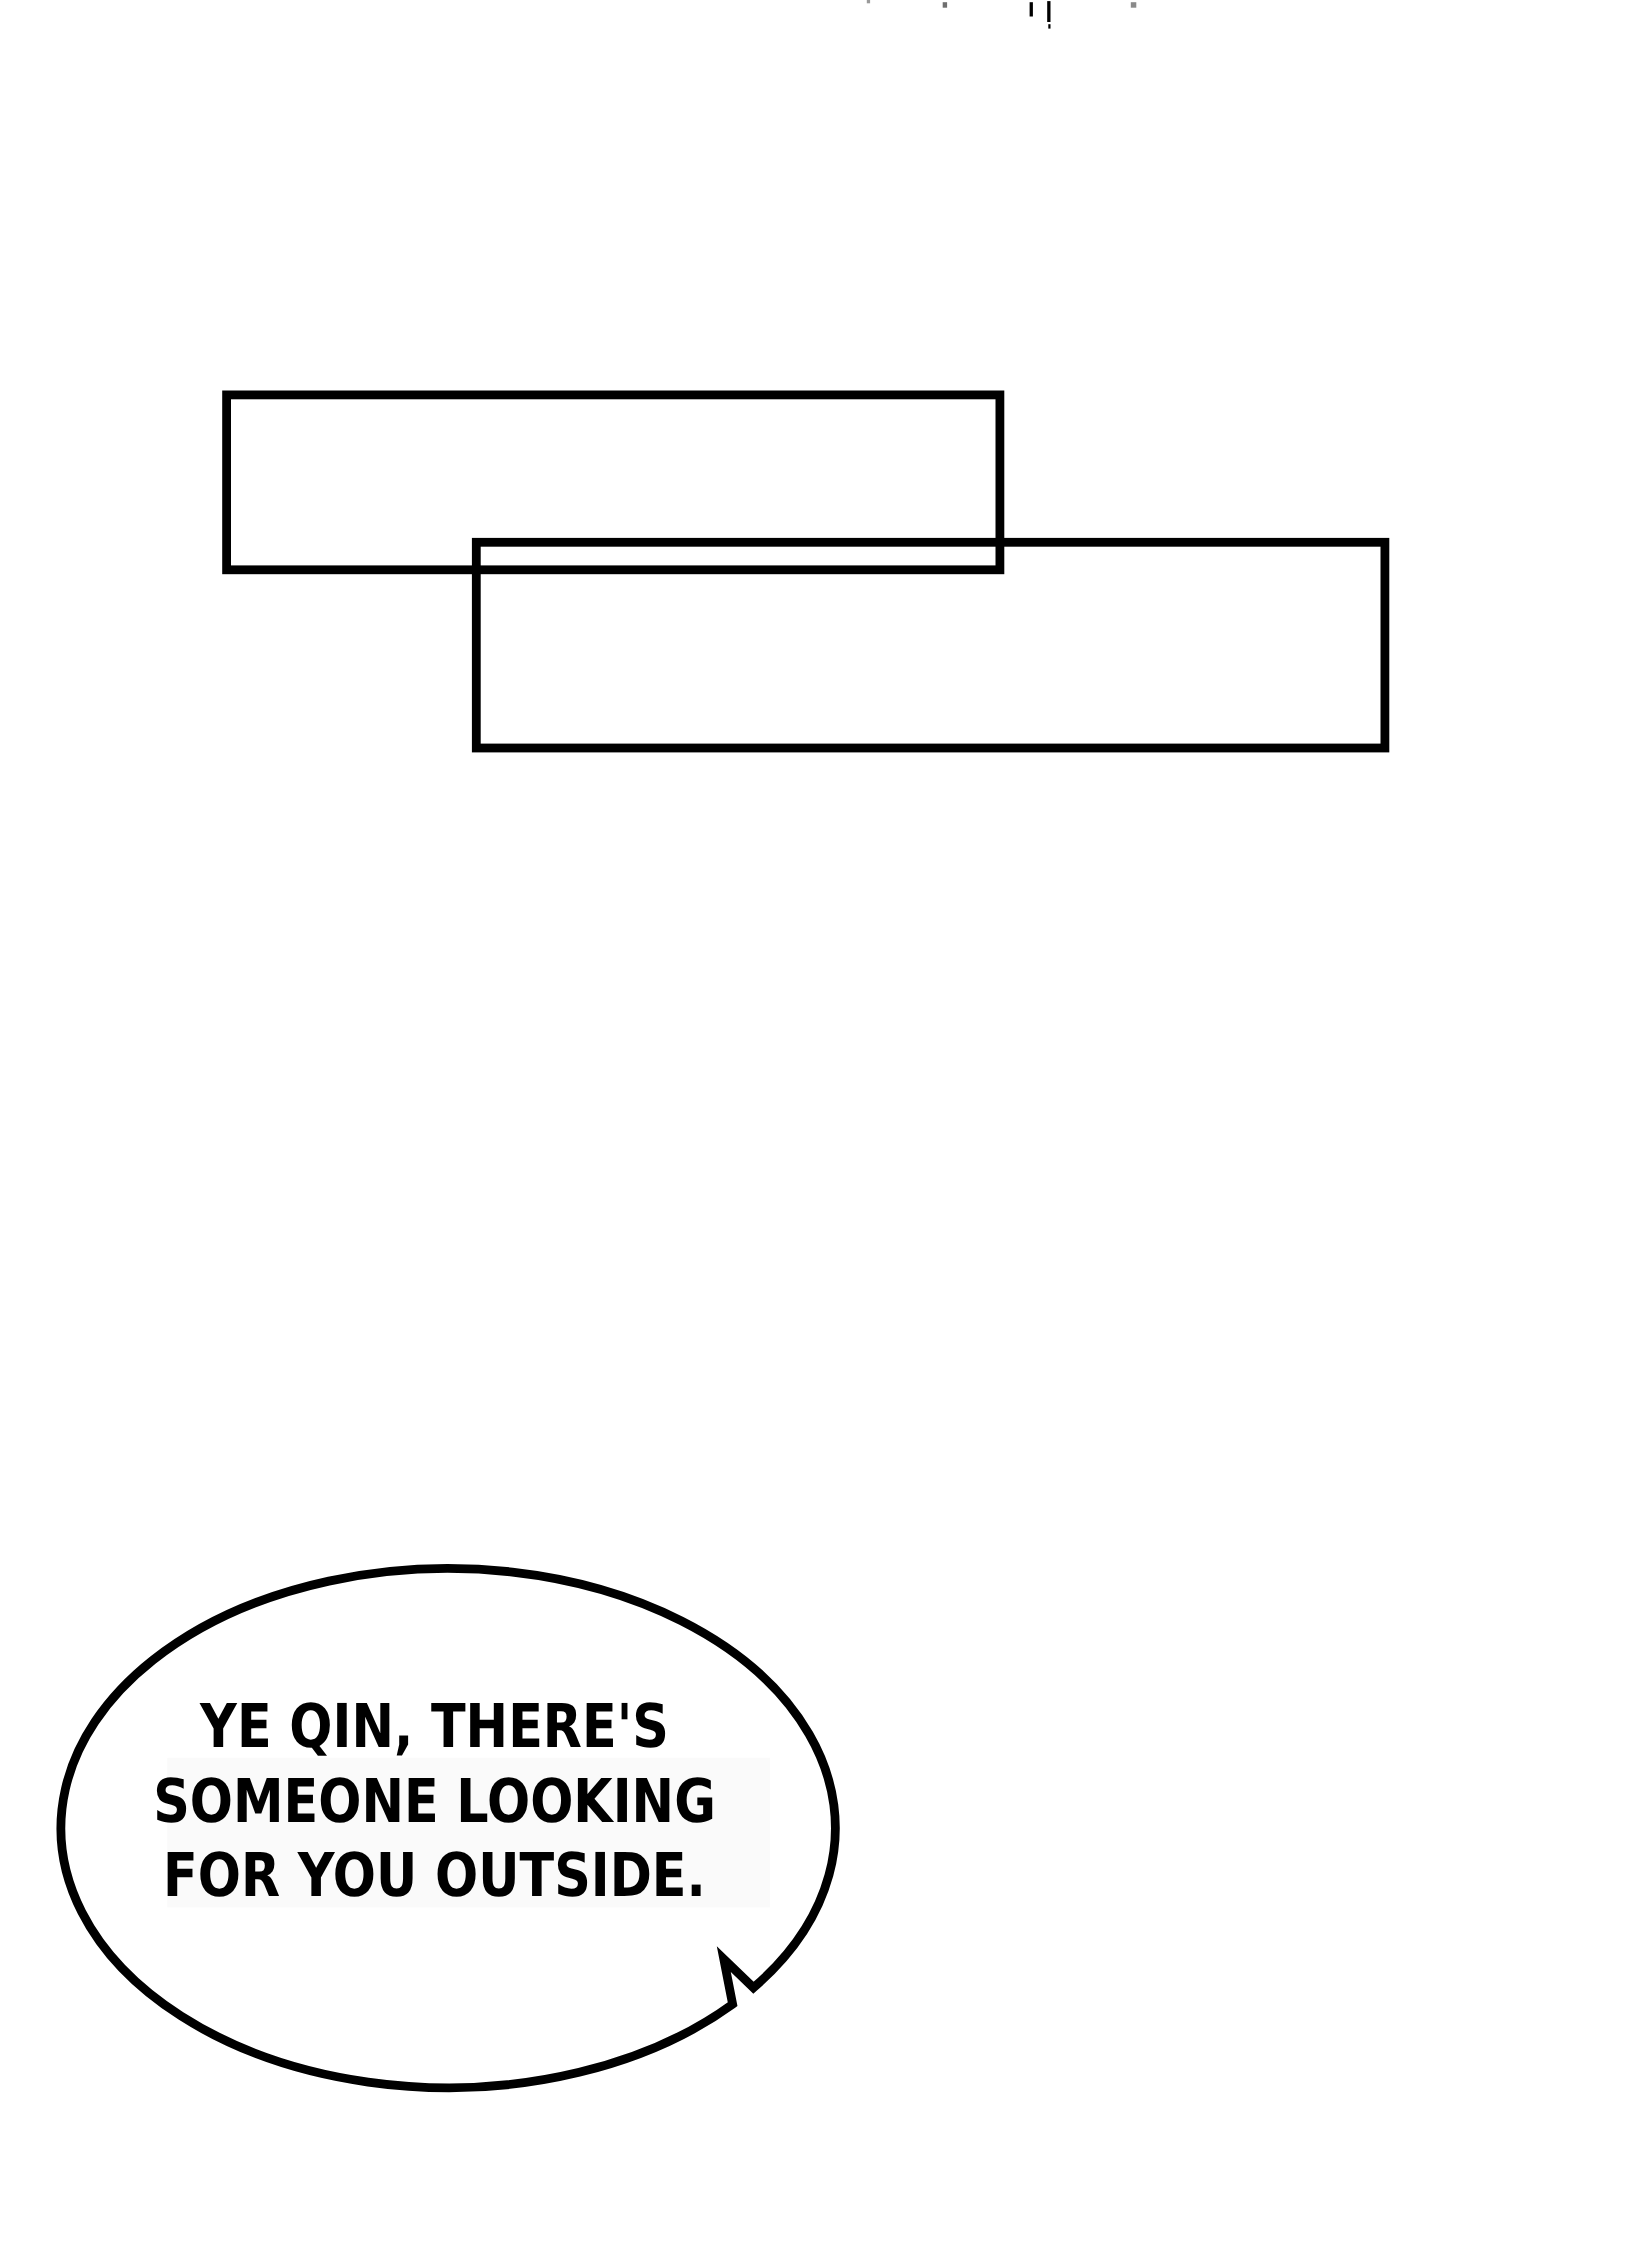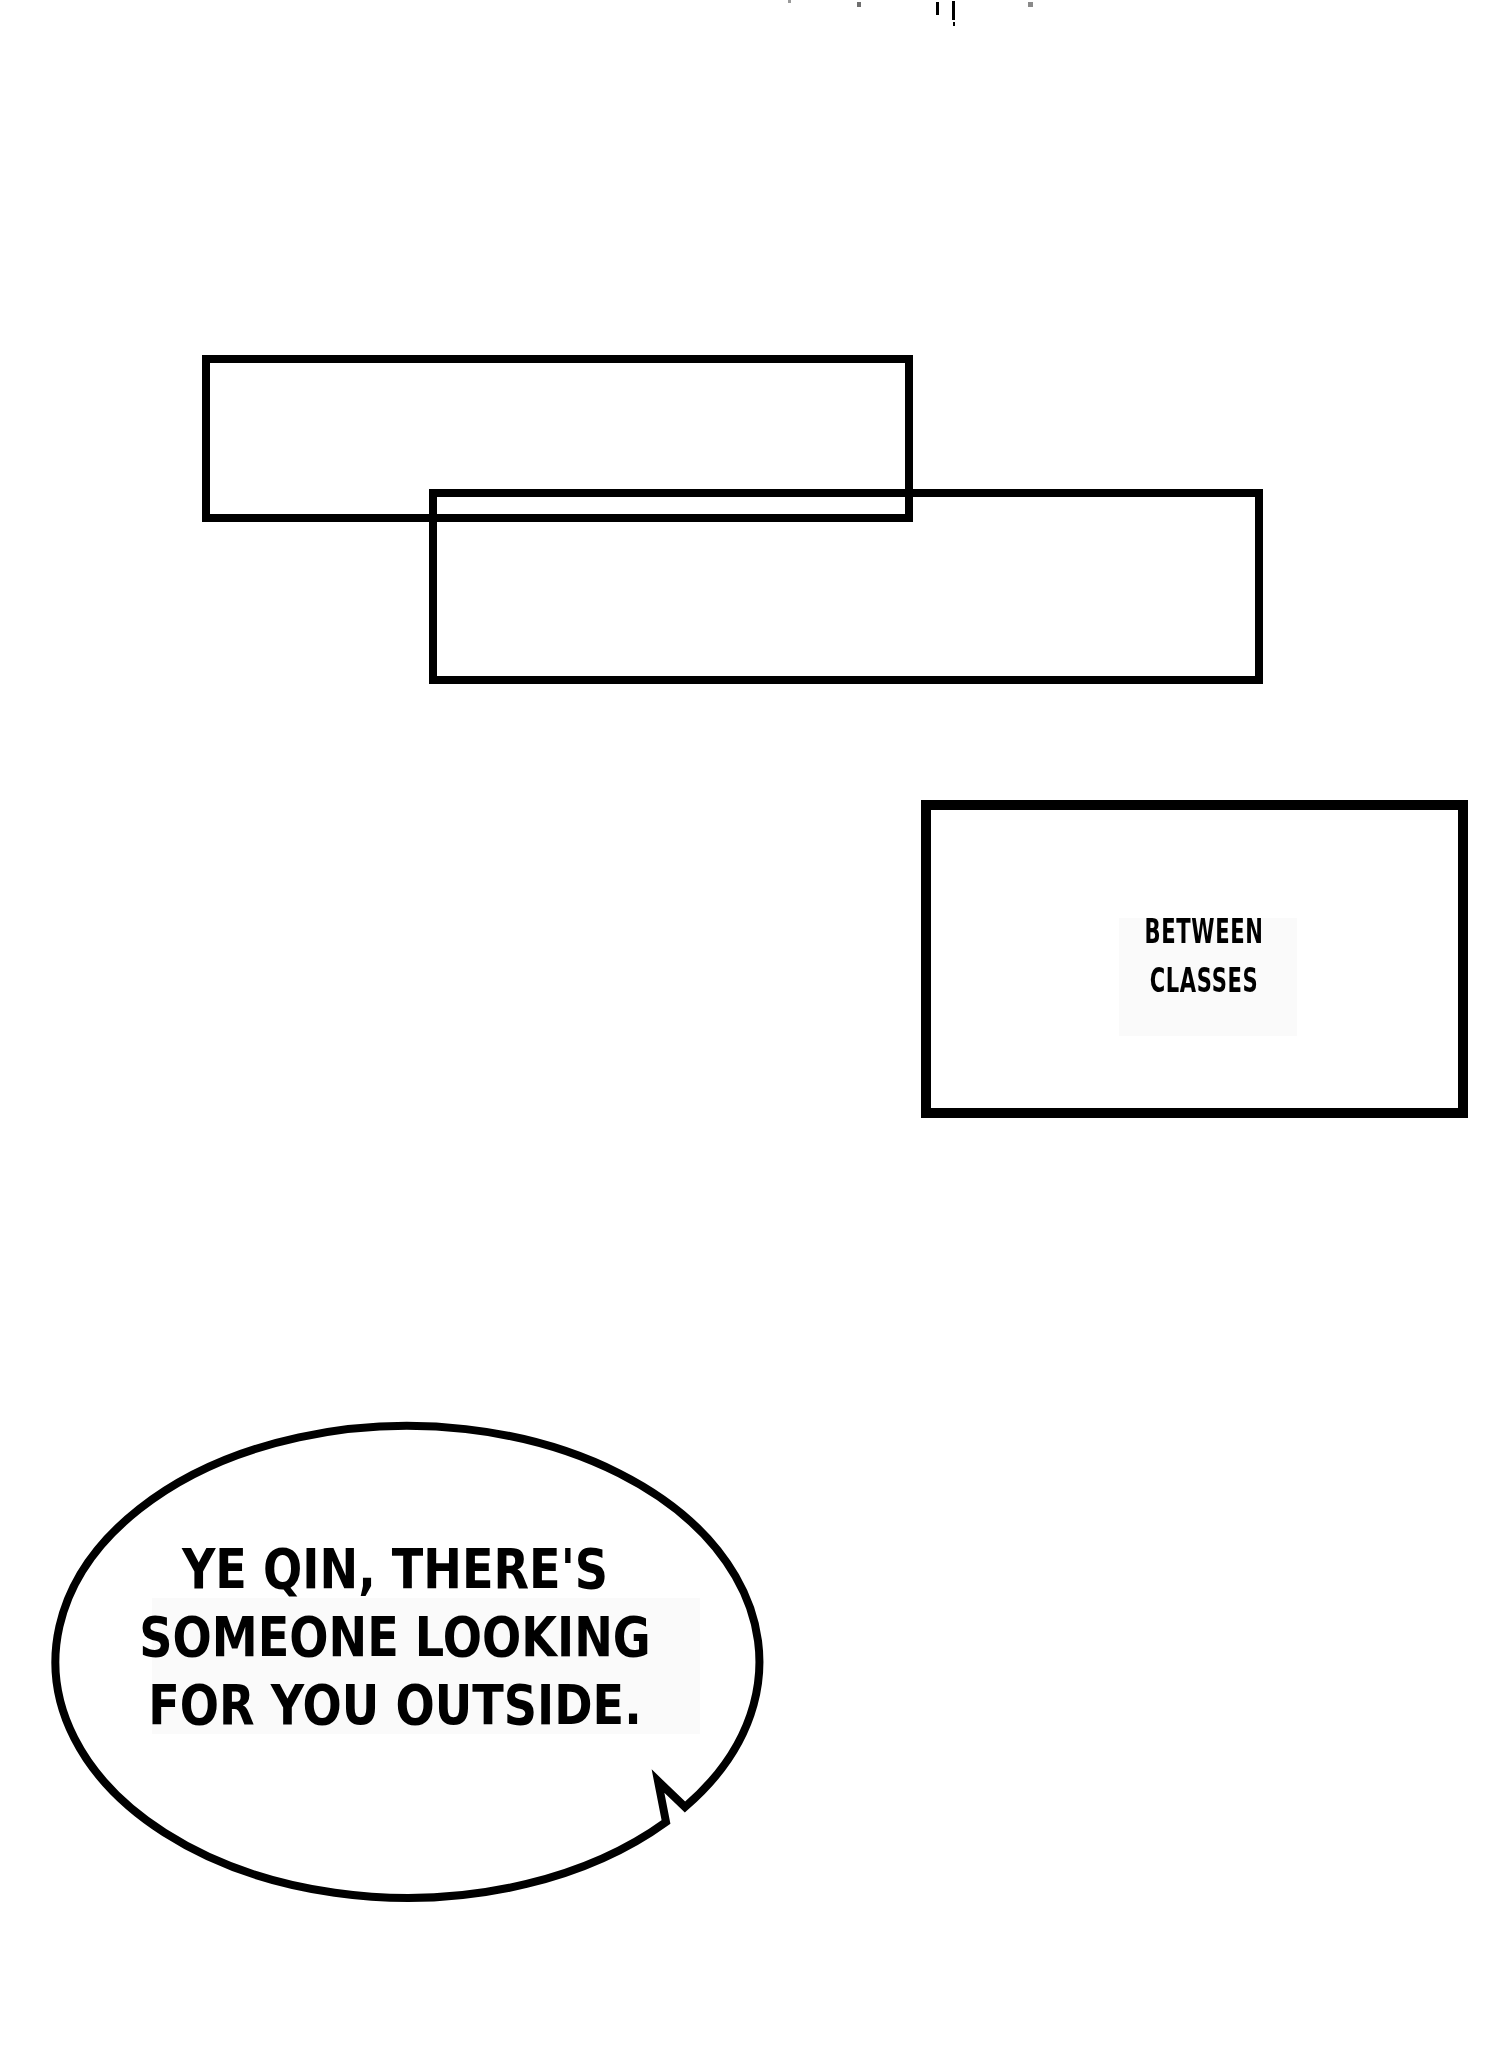--- a/index.html
+++ b/index.html
@@ -97,27 +97,20 @@
   <div class="ink ink-a"></div>
   <div class="ink ink-b"></div>
   <div class="ink ink-c"></div>
   <div class="ink ink-d"></div>
   <div class="ink ink-e"></div>
   <div class="ink ink-f"></div>
 
   <div class="panel panel-1"></div>
   <div class="panel panel-2"></div>
 
-  <div class="caption-box">
-    <div class="caption-patch"></div>
-    <div class="caption-text">
-      <div>BETWEEN</div>
-      <div>CLASSES</div>
-    </div>
-  </div>
 
   <svg class="bubble-svg" viewBox="0 0 1500 2057">
     <path d="M 685 1807 A 352 236 0 1 0 666 1822 L 658 1781 Z" fill="#ffffff" stroke="#000000" stroke-width="8" stroke-linejoin="miter" stroke-miterlimit="12"></path>
   </svg>
 
   <div class="bubble-patch"></div>
 
   <div class="bubble-text">
     <div>YE QIN, THERE'S</div>
     <div>SOMEONE LOOKING</div>

